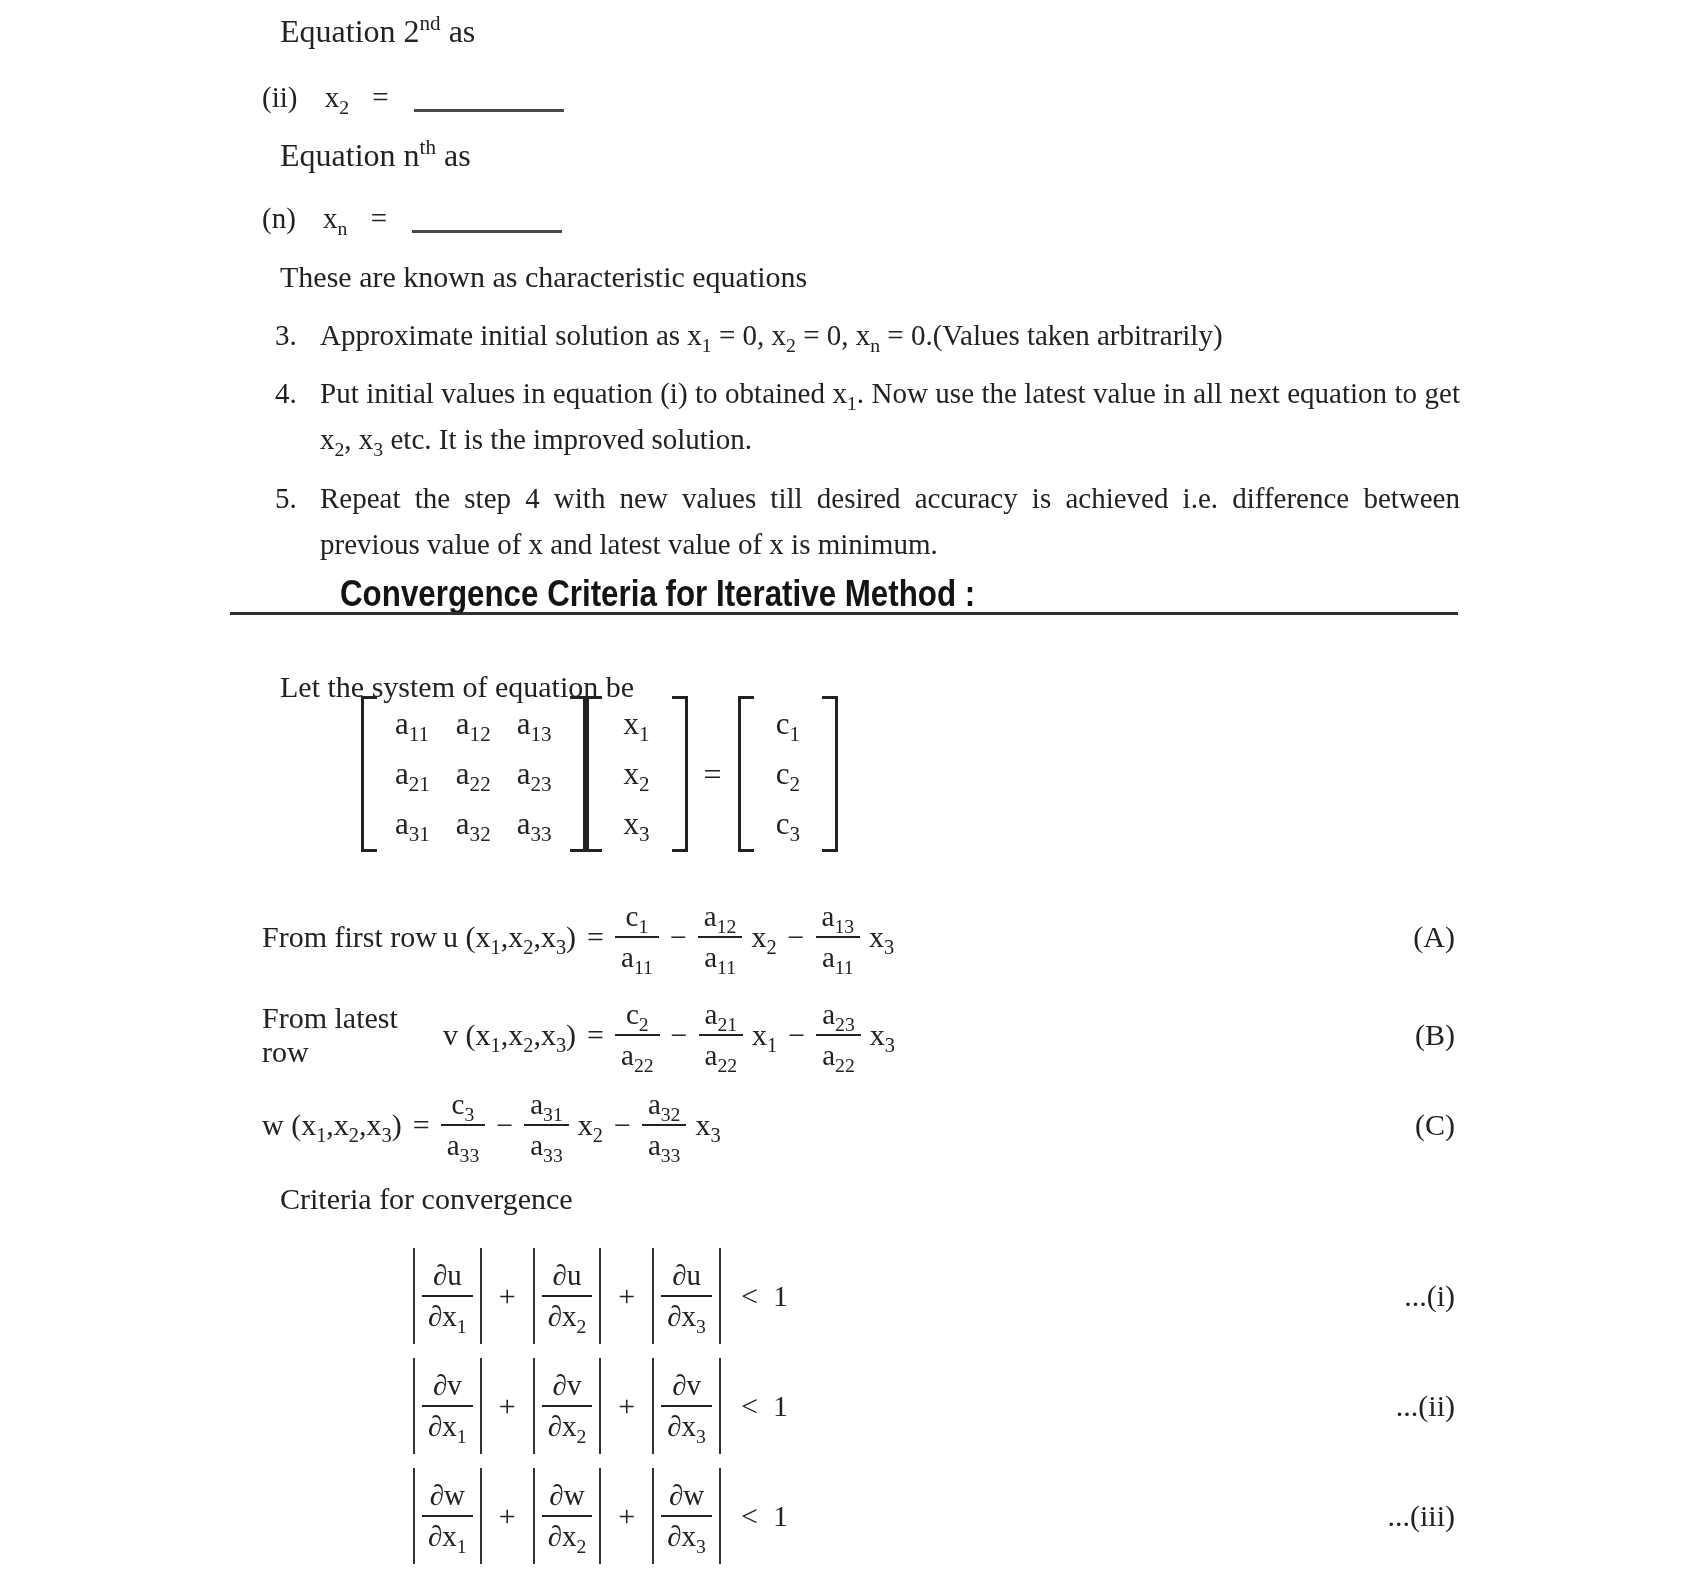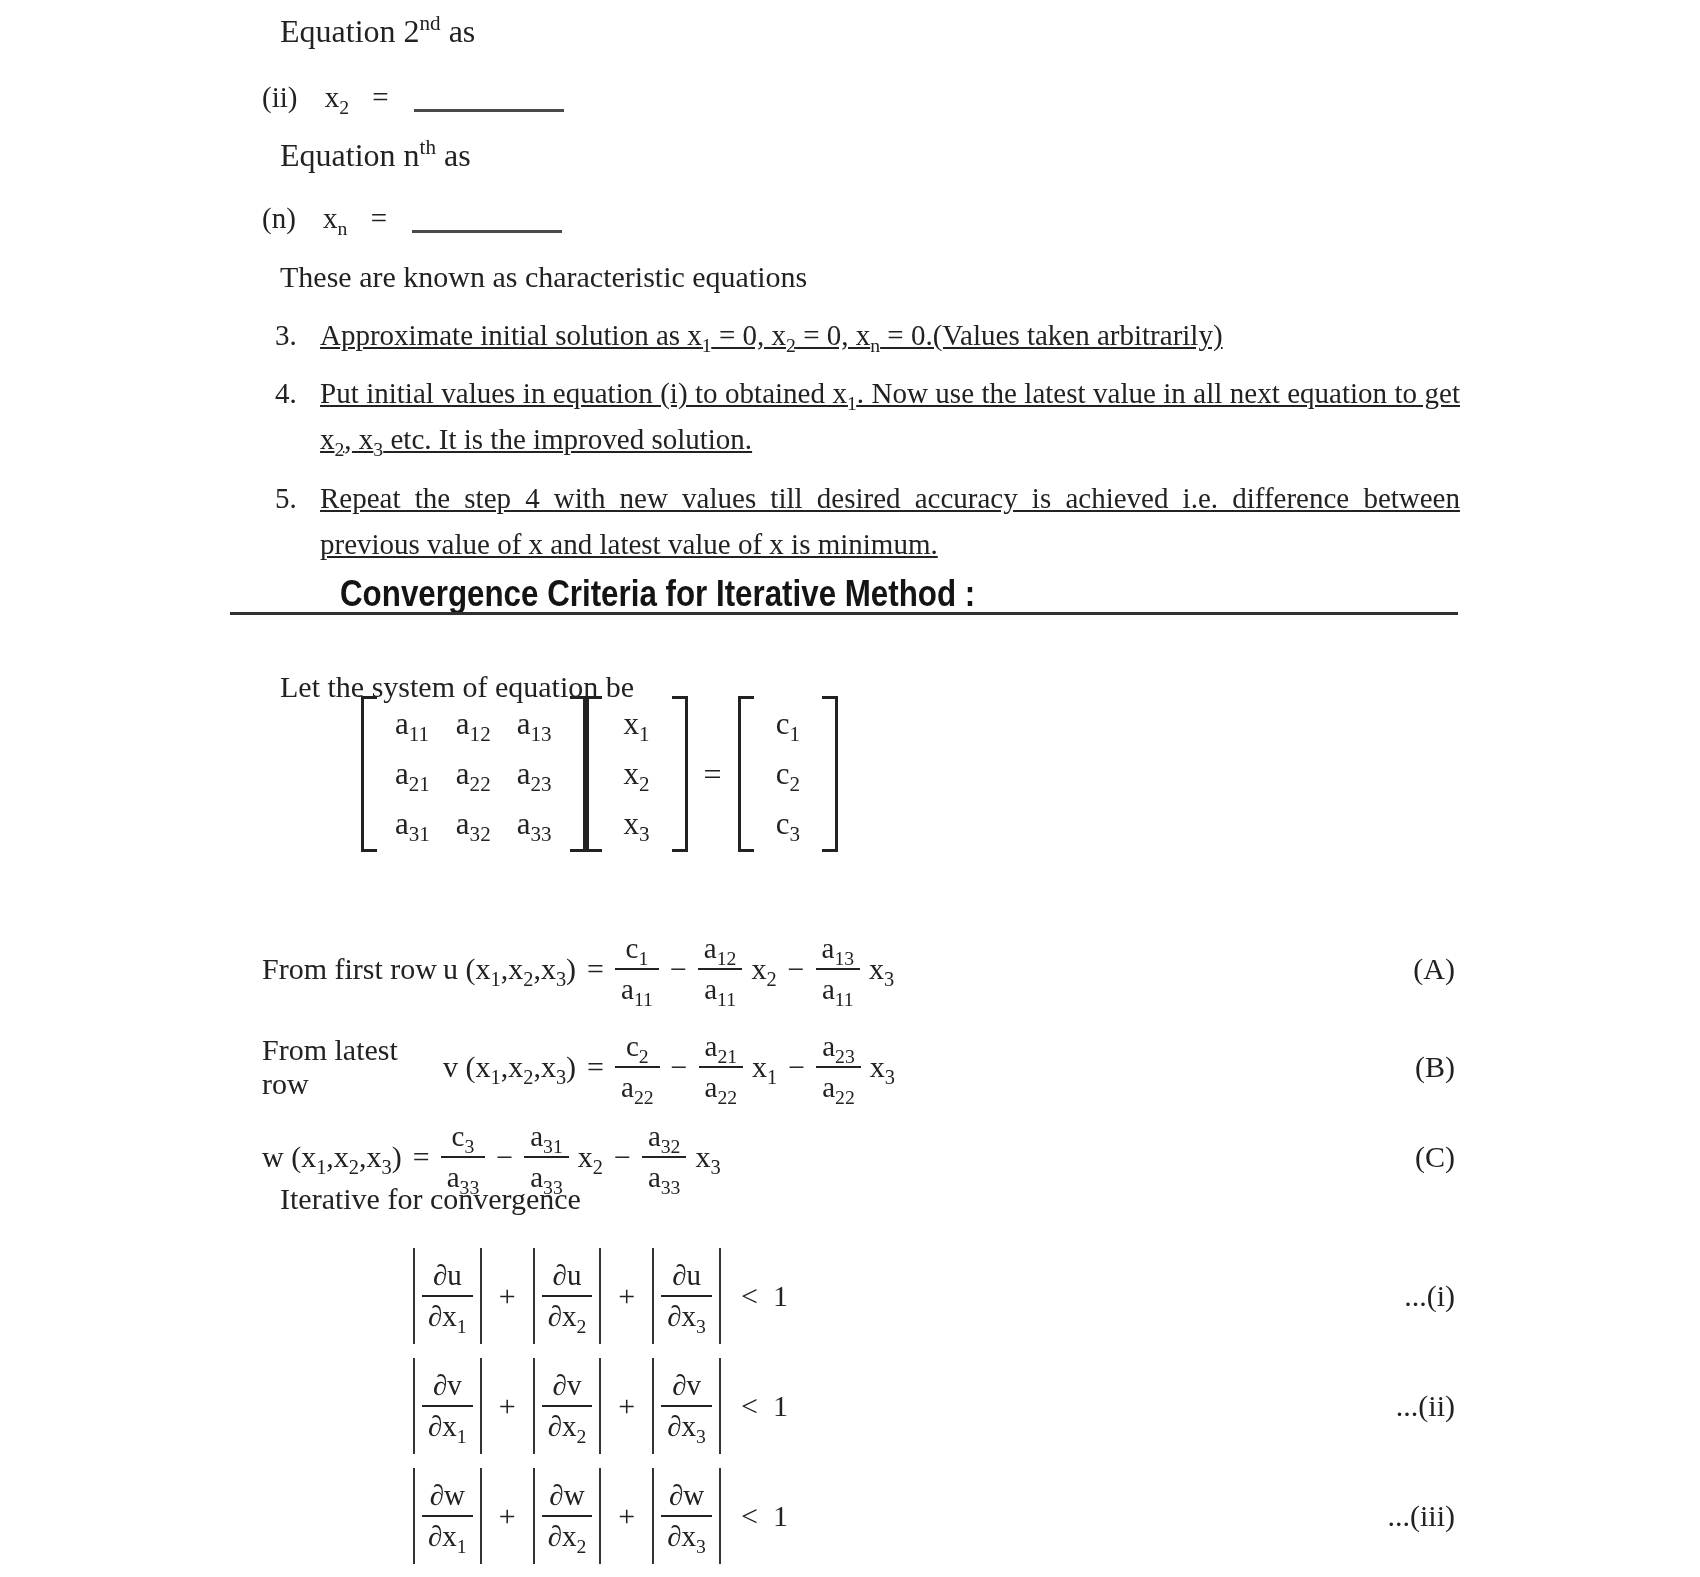--- a/index.html
+++ b/index.html
@@ -16,38 +16,38 @@
   sup{font-size:66%;line-height:0;}
   sub{font-size:68%;line-height:0;}
   .item-row{font-size:29px;line-height:38px;white-space:nowrap;}
   .item-row .inum{display:inline-block;margin-right:20px;}
   .item-row .ivar{display:inline-block;margin-right:16px;}
   .item-row .ieq{display:inline-block;margin-right:18px;}
   .blank{display:inline-block;width:150px;height:2px;border-bottom:3px solid #4a4a4a;transform:translateY(5px);}
   .note-line{font-size:30px;line-height:38px;white-space:nowrap;text-align:right;}
   .step{display:flex;font-size:29px;line-height:46px;}
   .step .snum{width:45px;flex:none;}
-  .step .stext{width:1140px;text-align:justify;text-decoration:underline;}
+  .step .stext{width:1140px;text-align:justify;}
   .heading{
     font-family:"Liberation Sans","DejaVu Sans",sans-serif;
     font-weight:700;font-size:36px;line-height:38px;color:#141414;
     transform:scaleX(.87);transform-origin:0 50%;white-space:nowrap;
   }
   .rule{position:absolute;left:230px;top:612px;width:1228px;height:3px;background:#303030;}
   
   .matrix-row{display:flex;align-items:center;}
   .mat{display:inline-flex;align-items:stretch;}
   .br{width:13px;flex:none;}
   .br.l{border-left:3px solid #222;border-top:3px solid #222;border-bottom:3px solid #222;}
   .br.r{border-right:3px solid #222;border-top:3px solid #222;border-bottom:3px solid #222;}
   .grid3{display:grid;grid-template-columns:repeat(3,auto);column-gap:26px;row-gap:10px;padding:8px 18px;font-size:31px;line-height:40px;}
   .grid1{display:grid;grid-template-columns:auto;row-gap:10px;padding:8px 22px;font-size:31px;line-height:40px;justify-items:center;}
   .meq{font-size:32px;margin:0 16px;}
   
-  .eqrow{display:flex;align-items:center;font-size:30px;width:1193px;height:88px;margin-top:32px;}
+  .eqrow{display:flex;align-items:center;font-size:30px;width:1193px;height:88px;}
   .eqrow .rowlabel{width:181px;flex:none;}
   .eqrow .op{margin:0 11px;}
   .eqrow .mvar{margin-left:9px;}
   .eqrow .tag{margin-left:auto;}
   .frac{display:inline-flex;flex-direction:column;align-items:center;text-align:center;font-size:29px;line-height:33px;}
   .frac .num{padding:1px 6px 3px;}
   .frac .den{border-top:2px solid #222;padding:3px 6px 1px;}
   
   .condrow{display:flex;align-items:center;font-size:30px;width:1042px;height:114px;}
   .condrow .absbars{display:inline-flex;align-items:center;border-left:2px solid #333;border-right:2px solid #333;padding:10px 7px;}
@@ -199,21 +199,21 @@
     <span class="mvar">x<sub>2</sub></span>
     <span class="op">−</span>
     <span class="frac">
       <span class="num">a<sub>32</sub></span>
       <span class="den">a<sub>33</sub></span>
     </span>
     <span class="mvar">x<sub>3</sub></span>
     <span class="tag">(C)</span>
   </div>
 
-  <div class="abs-block note-line" style="left:280px;top:1180px">Iterative for convergence</div>
+  <div class="abs-block note-line" style="left:280px;top:1180px">Criteria for convergence</div>
 
   <div class="abs-block condrow" style="left:413px;top:1239px">
     <span class="absbars">
       <span class="frac">
         <span class="num">∂u</span>
         <span class="den">∂x<sub>1</sub></span>
       </span>
     </span>
     <span class="op">+</span>
     <span class="absbars">

